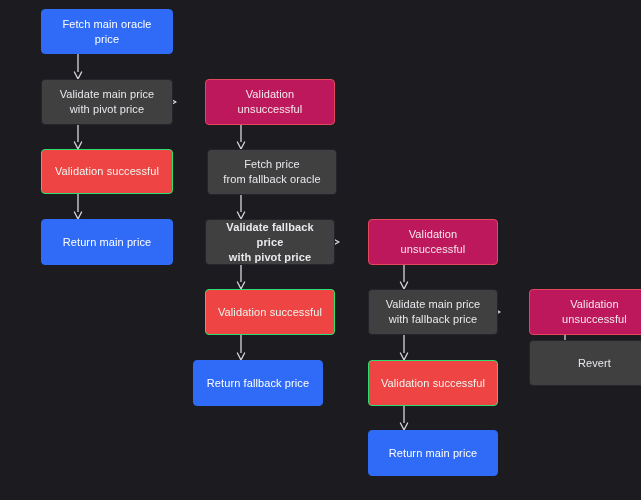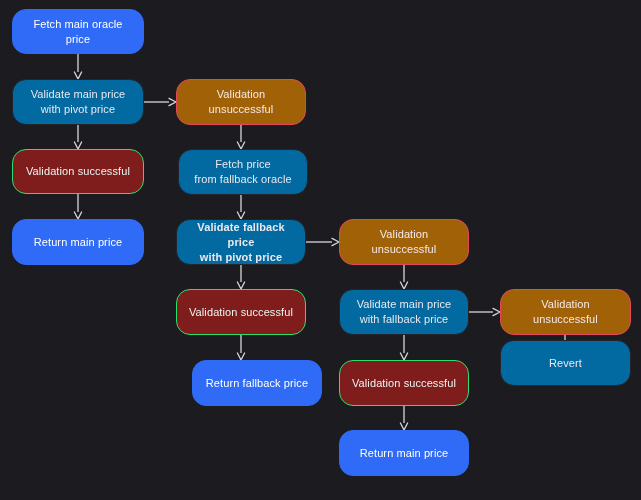--- a/index.html
+++ b/index.html
@@ -23,54 +23,55 @@
     position: absolute;
     left: 0;
     top: 0;
     width: 641px;
     height: 500px;
     pointer-events: none;
   }
   .node {
     position: absolute;
     box-sizing: border-box;
-    border-radius: 14px;
+    border-radius: 4px;
     display: flex;
     align-items: center;
     justify-content: center;
     text-align: center;
     font-size: 11px;
     line-height: 15px;
     letter-spacing: 0.1px;
     color: #f2f2f5;
     padding: 16px 8px;
     z-index: 2;
+    margin-left: 29px;
     -webkit-font-smoothing: antialiased;
   }
   .node .label {
     display: block;
     white-space: pre-line;
   }
   .n-blue {
     background: #2f6bf6;
     border: 1px solid #2f6bf6;
     color: #ffffff;
   }
   .n-gray {
-    background: #0369a1;
+    background: #404040;
     border: 1px solid #24242c;
     color: #e9e9ee;
   }
   .n-green {
-    background: #7f1d1d;
+    background: #ef4444;
     border: 1.4px solid #2ce06f;
     color: #ecf5ef;
   }
   .n-red {
-    background: #a16207;
+    background: #be185d;
     border: 1.4px solid #e4465c;
     color: #f4e9ec;
   }
 </style>
 </head>
 <body>
 
 <div id="canvas">
   <svg id="edges" viewBox="0 0 641 500" width="641" height="500">
       <g>
@@ -161,21 +162,21 @@
       <div class="node n-green" style="left: 176px; top: 289px; width: 130px; height: 46px;">
         <span class="label">Validation successful</span>
       </div>
       <div class="node n-gray" style="left: 339px; top: 289px; width: 130px; height: 46px;">
         <span class="label">Validate main price
 with fallback price</span>
       </div>
       <div class="node n-red" style="left: 500px; top: 289px; width: 131px; height: 46px;">
         <span class="label">Validation unsuccessful</span>
       </div>
-      <div class="node n-blue" style="left: 192px; top: 360px; width: 130px; height: 46px;">
+      <div class="node n-blue" style="left: 164px; top: 360px; width: 130px; height: 46px;">
         <span class="label">Return fallback price</span>
       </div>
       <div class="node n-green" style="left: 339px; top: 360px; width: 130px; height: 46px;">
         <span class="label">Validation successful</span>
       </div>
       <div class="node n-gray" style="left: 500px; top: 340px; width: 131px; height: 46px;">
         <span class="label">Revert</span>
       </div>
       <div class="node n-blue" style="left: 339px; top: 430px; width: 130px; height: 46px;">
         <span class="label">Return main price</span>

